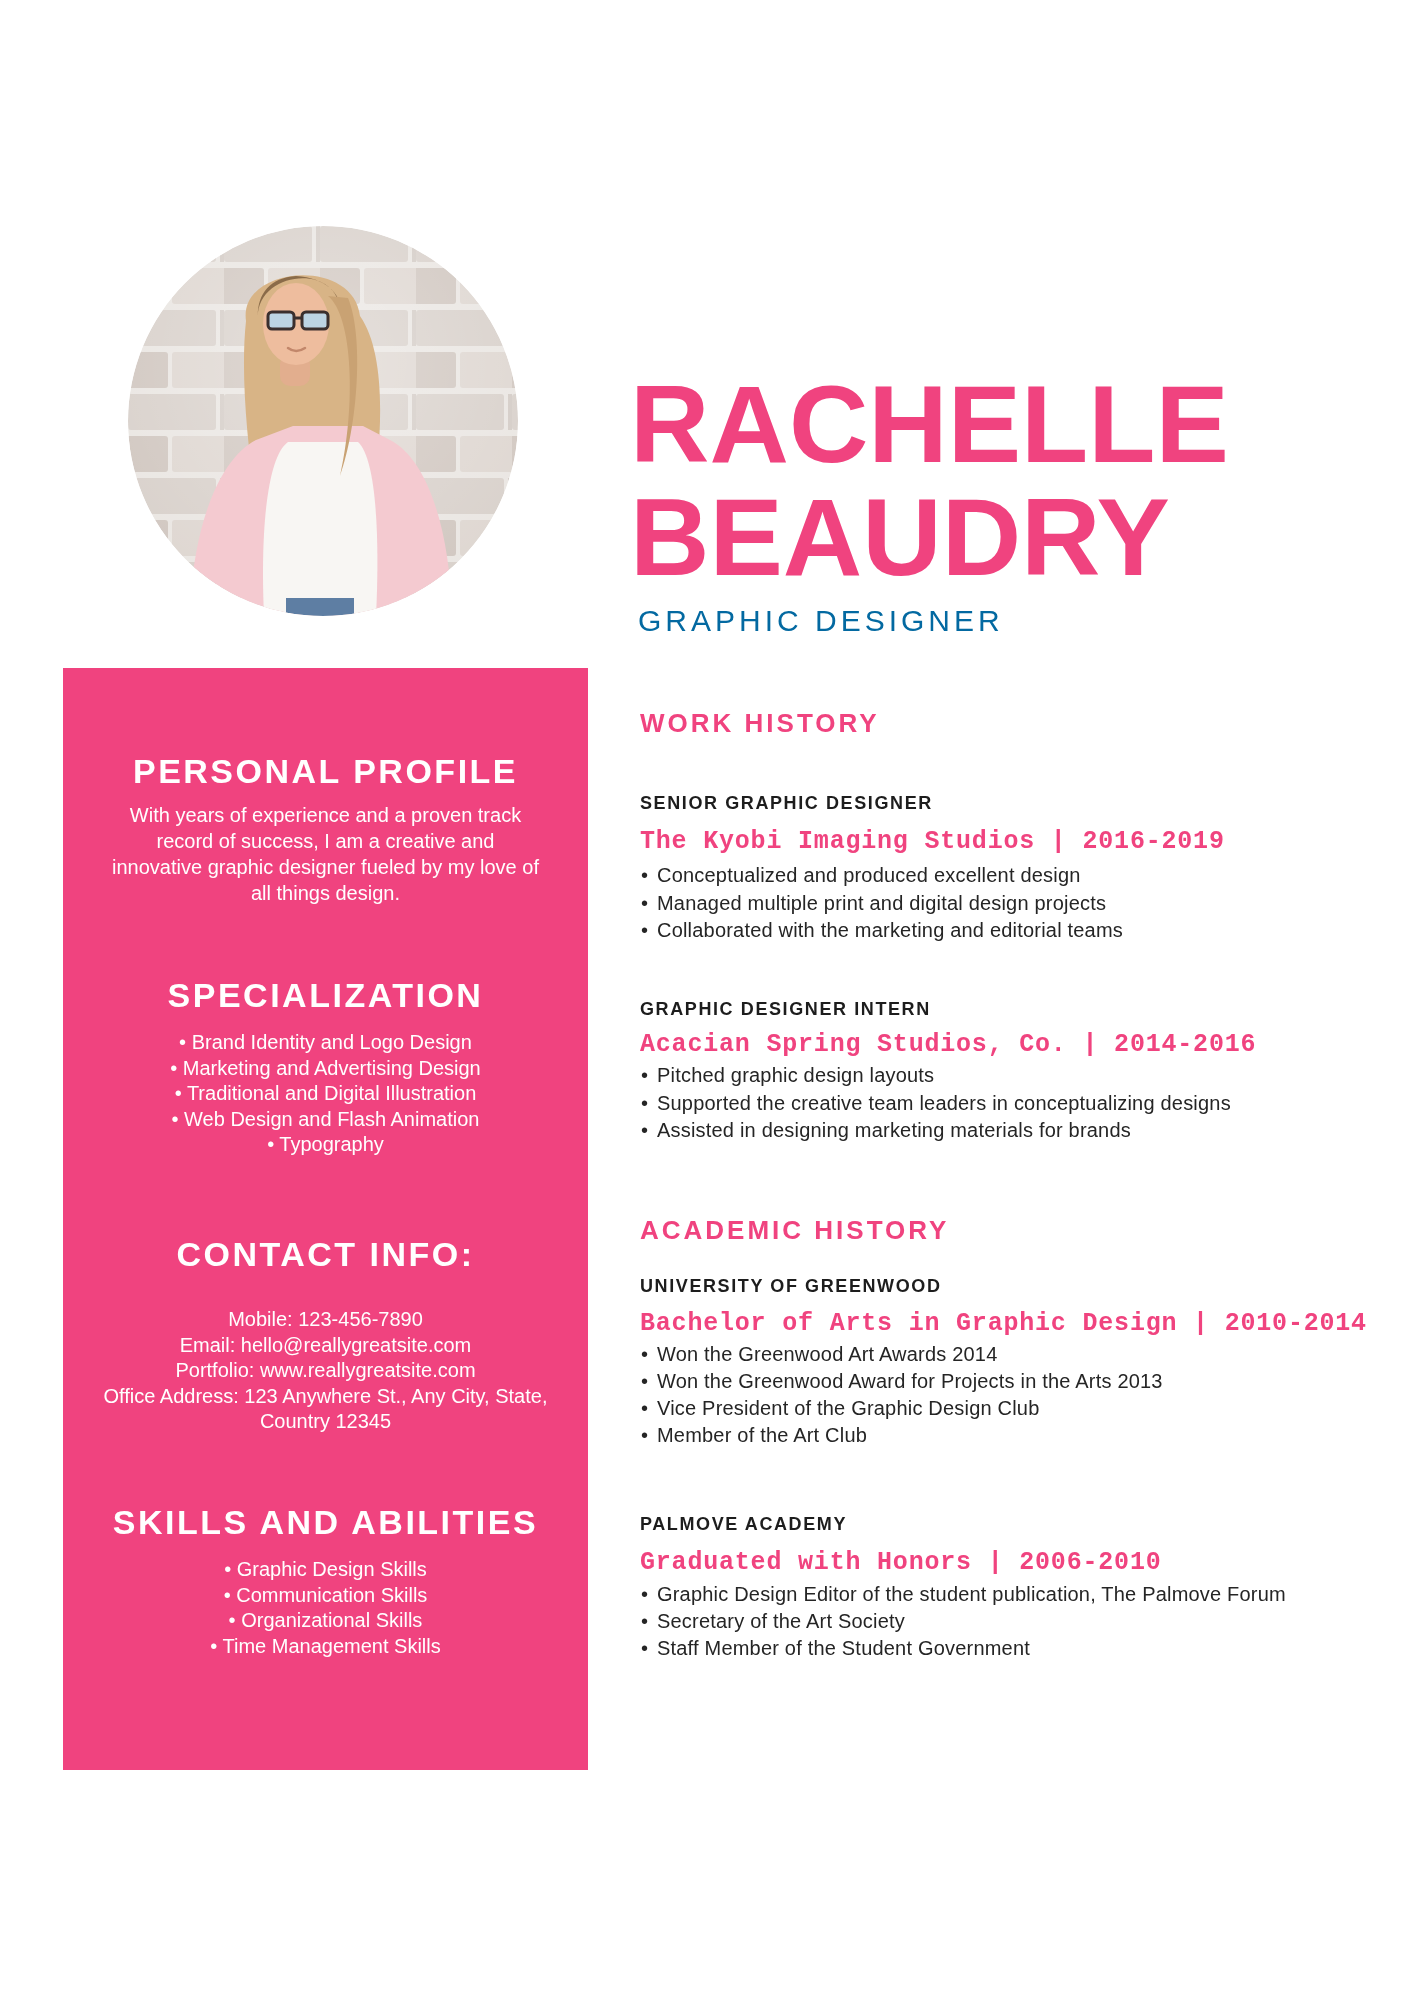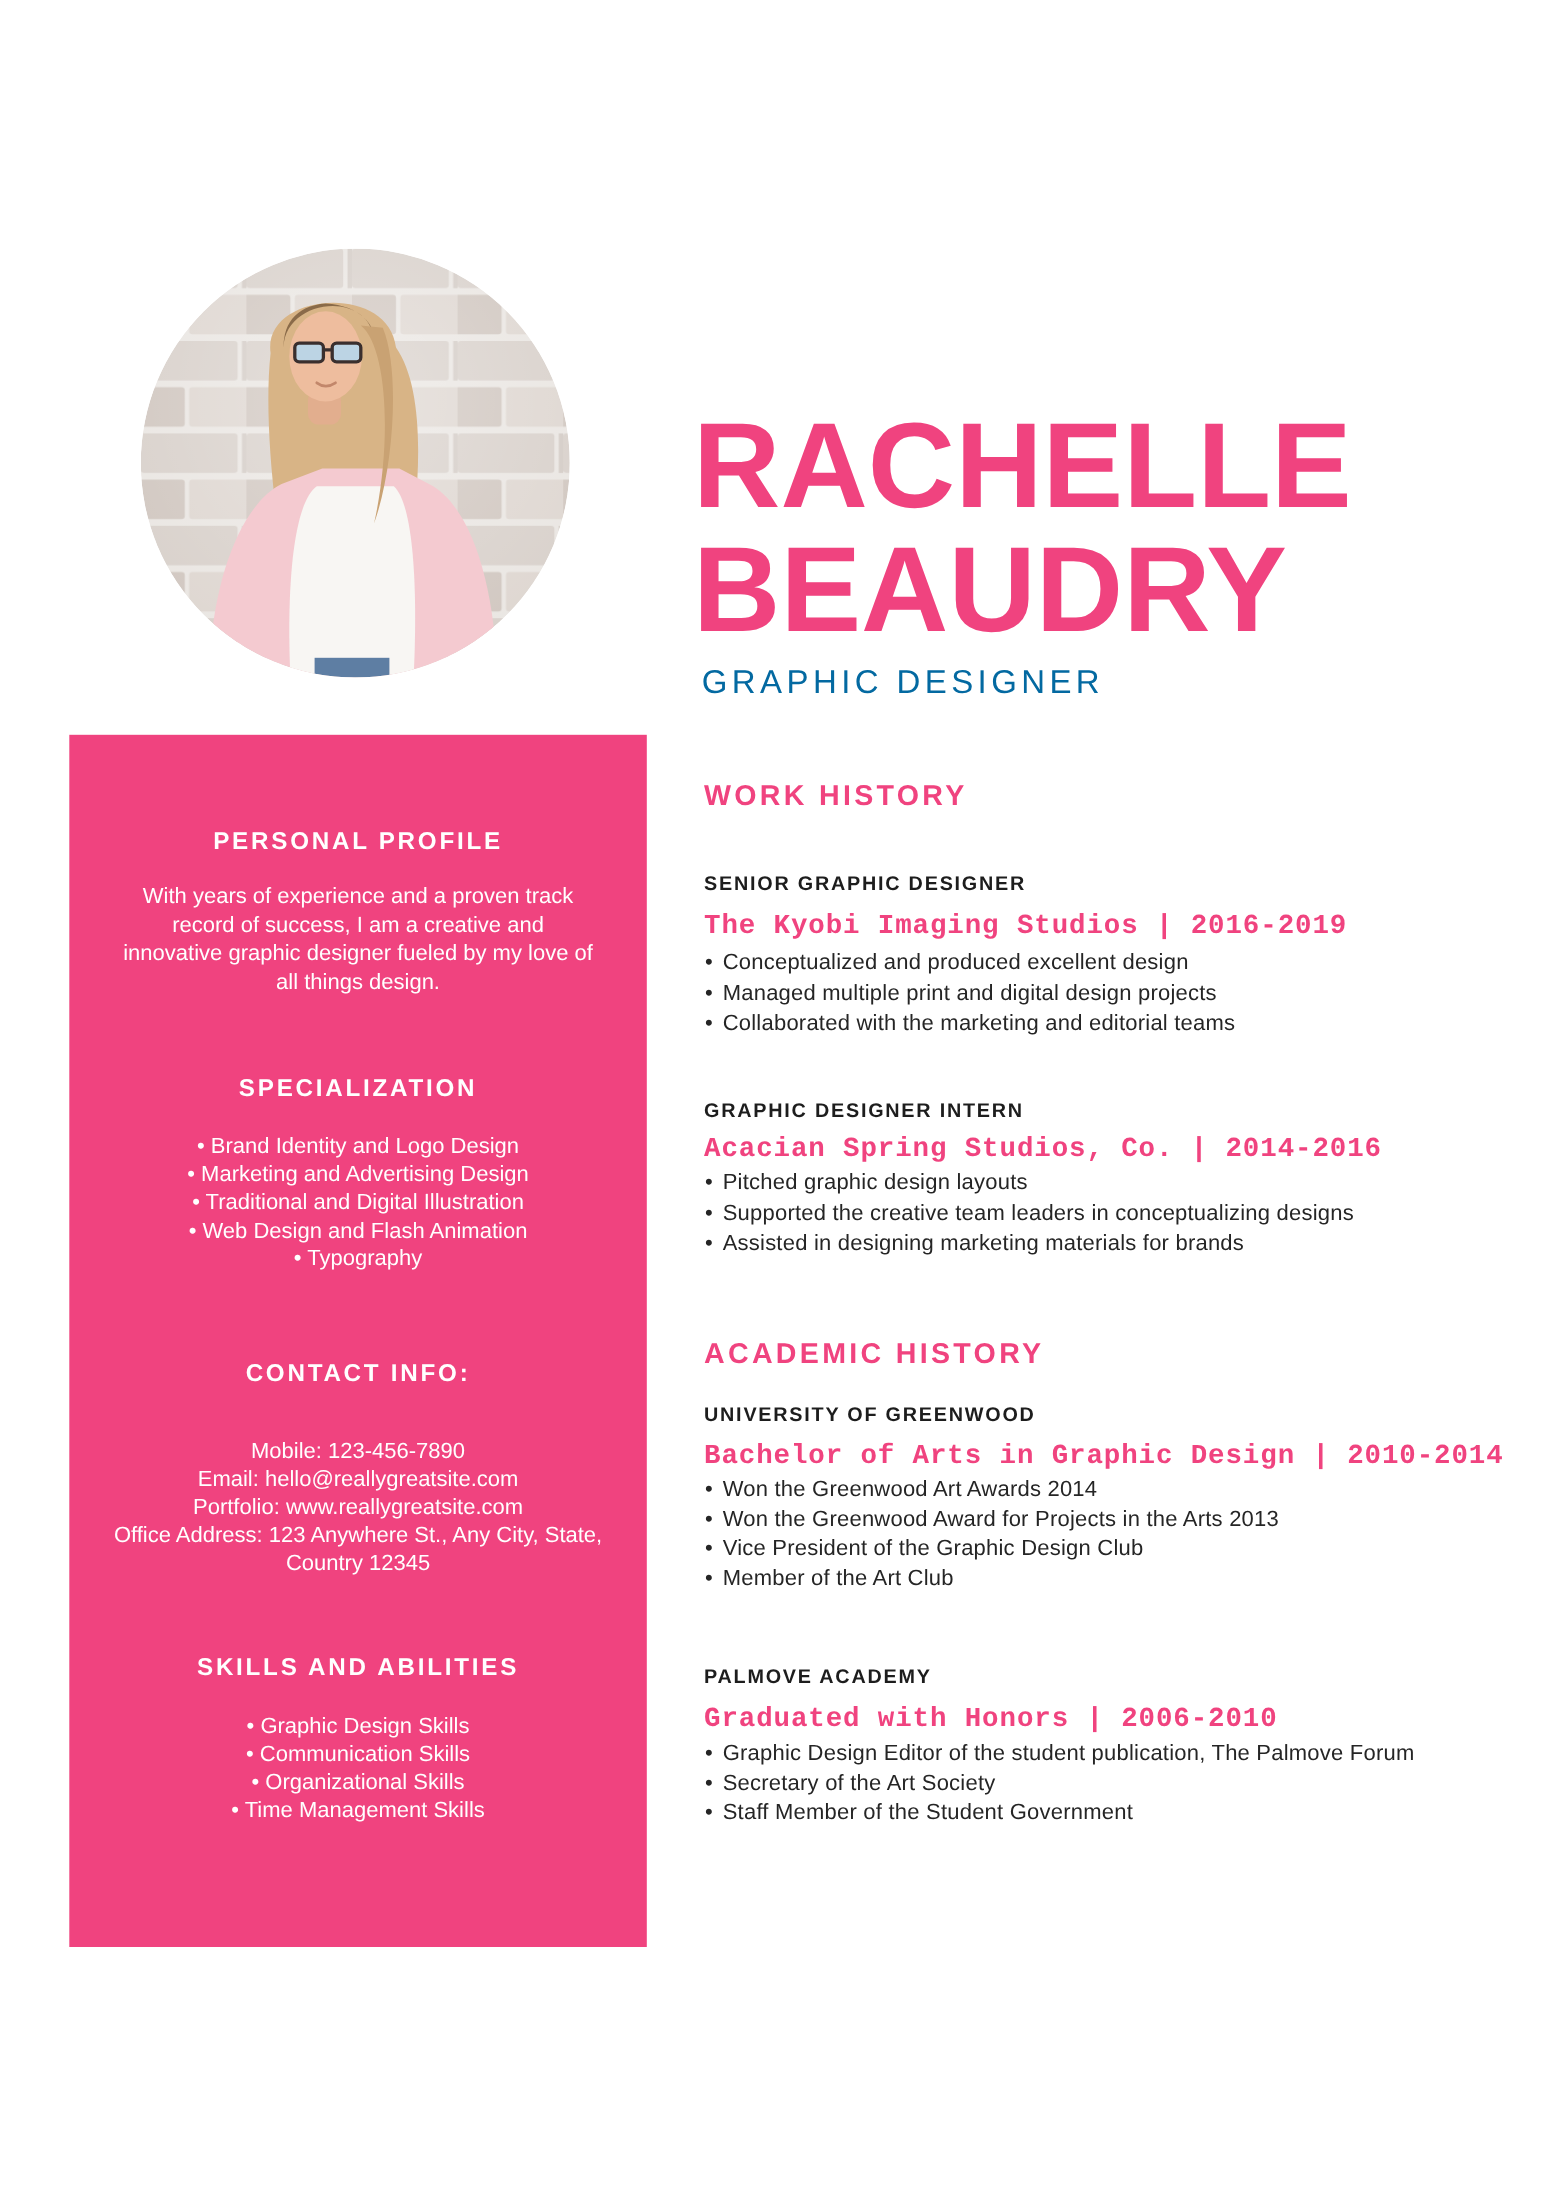--- a/index.html
+++ b/index.html
@@ -15,21 +15,21 @@
   .photo{position:absolute;left:128px;top:226px;width:390px;height:390px;border-radius:50%;overflow:hidden;}
   .photo svg{display:block;width:100%;height:100%;}
   
   .name{position:absolute;left:630px;top:347px;font-size:110px;line-height:113px;
         font-weight:bold;color:var(--pink);letter-spacing:0px;white-space:nowrap;margin-top:20px;}
   .subtitle{position:absolute;left:638px;top:604px;font-size:30px;letter-spacing:4px;
         color:#0369a1;white-space:nowrap;}
   
   .sidebar{position:absolute;left:63px;top:668px;width:525px;height:1102px;background:var(--pink);}
   .s-sec{position:absolute;left:0;width:100%;text-align:center;color:#fff;}
-  .s-head{font-size:22px;font-weight:bold;letter-spacing:2.5px;white-space:nowrap;}
+  .s-head{font-size:34px;font-weight:bold;letter-spacing:2.5px;white-space:nowrap;}
   .s-body{font-size:20px;line-height:26px;margin:0 auto;}
   .w-profile{width:432px;}
   .w-spec{width:470px;line-height:25.5px;}
   .w-contact{width:450px;line-height:25.5px;margin-top:17px;}
   .w-skills{width:512px;line-height:25.5px;}
   .sb::before{content:"• ";}
   
   .sec1h{top:84px}  .sec1b{top:134px}
   .sec2h{top:308px} .sec2b{top:362px}
   .sec3h{top:567px} .sec3b{top:622px}

